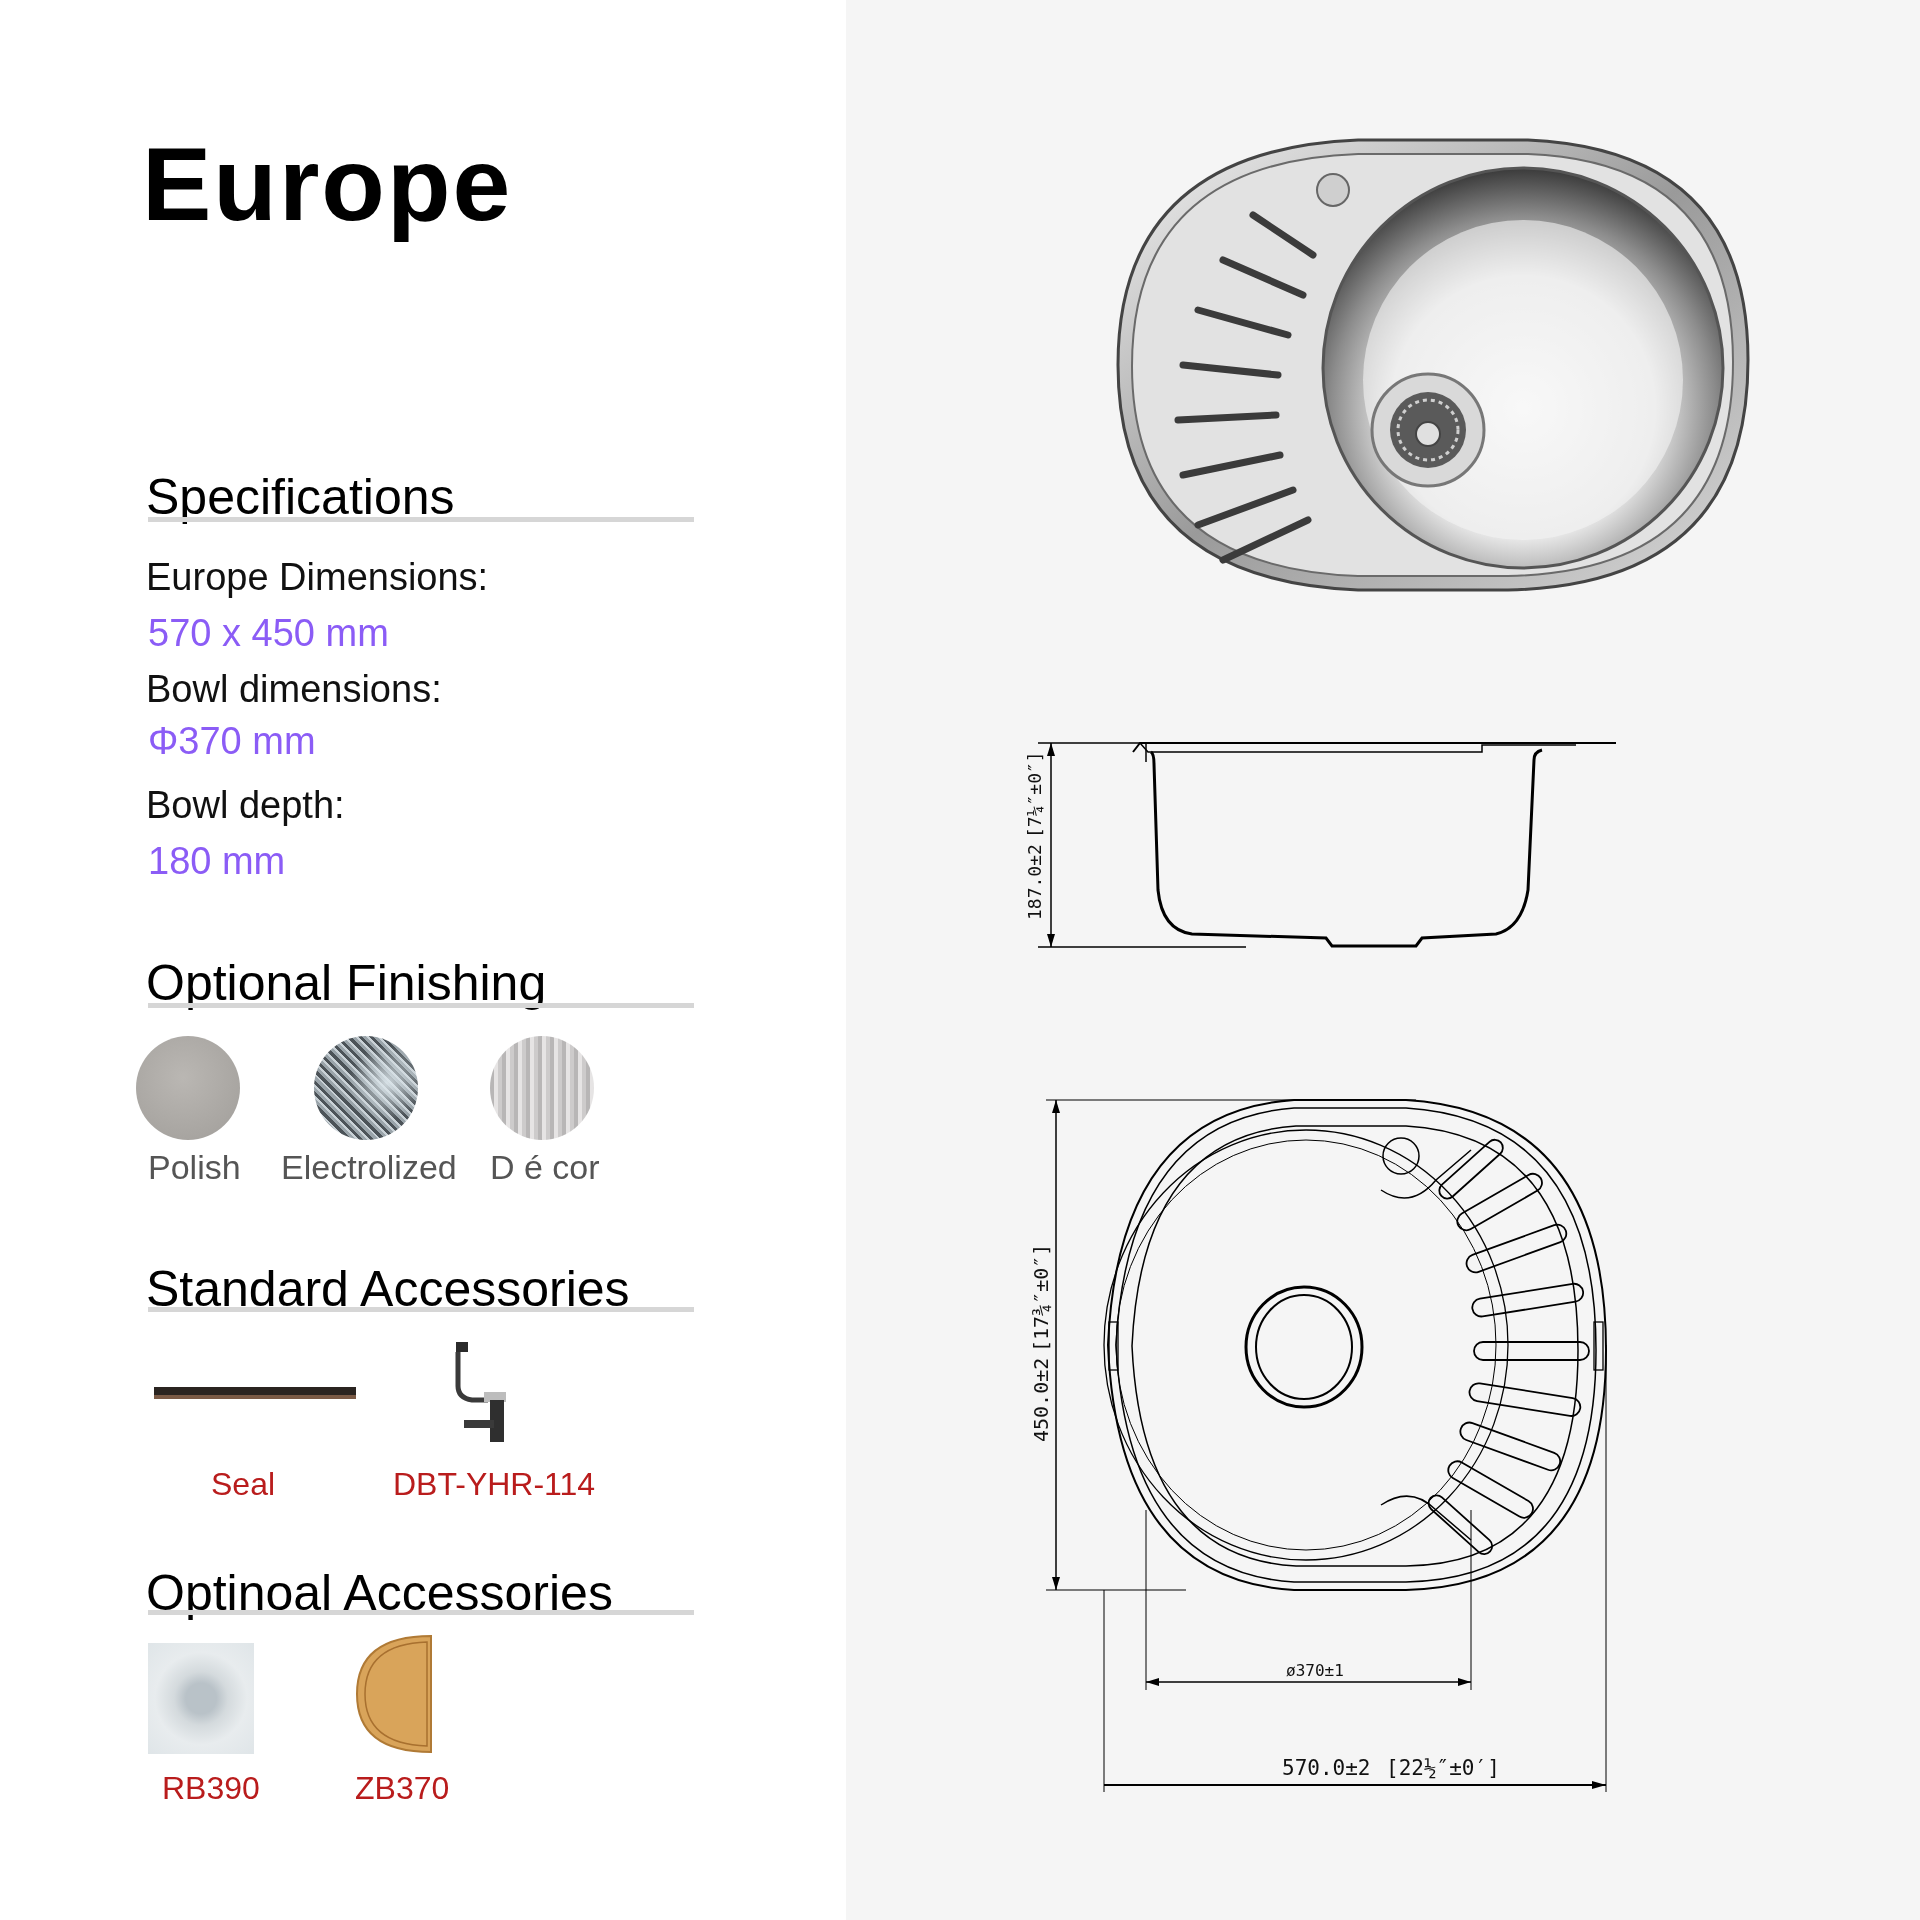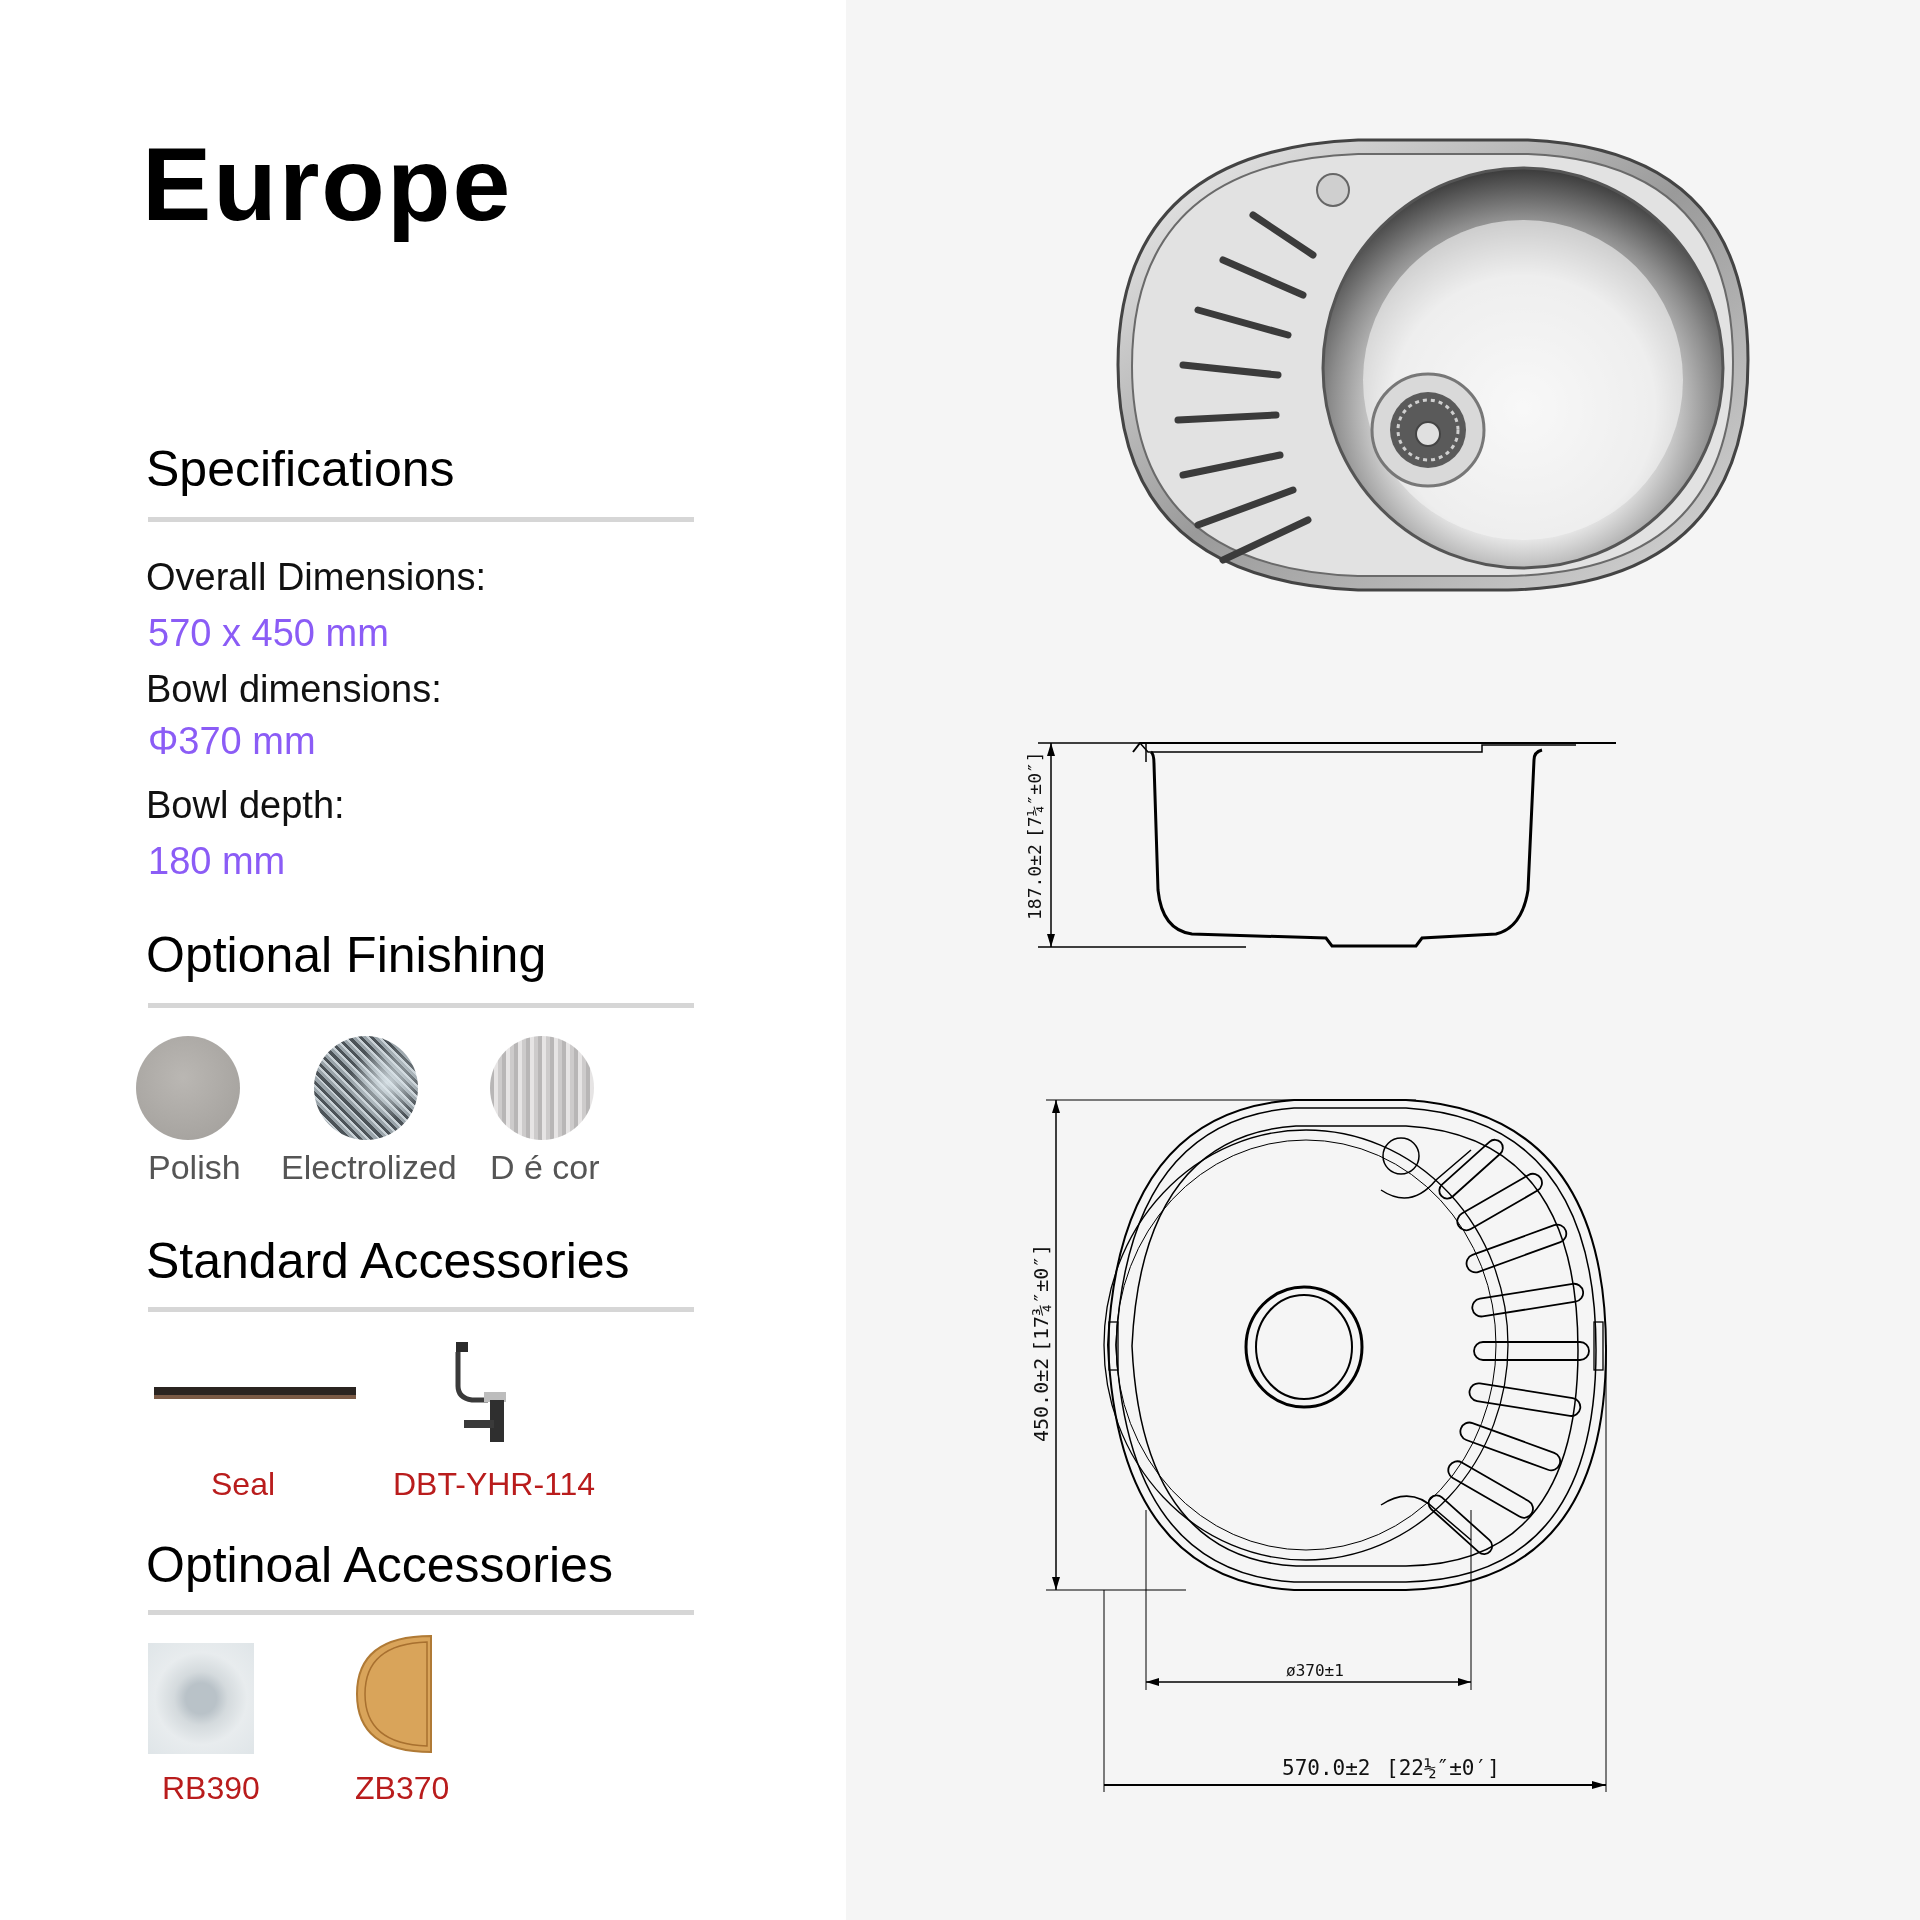--- a/index.html
+++ b/index.html
@@ -5,21 +5,21 @@
   * { box-sizing: border-box; margin: 0; padding: 0; }
   html, body { width: 1920px; height: 1920px; overflow: hidden; background: #ffffff; }
   body { position: relative; font-family: "Liberation Sans", "DejaVu Sans", sans-serif; color: #000; }
 
   .left-panel { position: absolute; left: 0; top: 0; width: 846px; height: 1920px; background: #ffffff; }
   .right-panel { position: absolute; left: 846px; top: 0; width: 1074px; height: 1920px; background: #f5f5f5; }
 
   .title { position: absolute; left: 142px; top: 132px; font-size: 104px; font-weight: 700; letter-spacing: 2px; line-height: 1; }
   .model { position: absolute; left: 146px; top: 256px; font-size: 80px; font-weight: 700; letter-spacing: 3px; line-height: 1; }
 
-  .section-head { position: absolute; left: 146px; font-size: 50px; font-weight: 400; line-height: 1; color: #000; }
+  .section-head { position: absolute; left: 146px; font-size: 50px; font-weight: 400; line-height: 1; color: #000; margin-top: 28px; }
   .rule { position: absolute; left: 148px; width: 546px; height: 5px; background: #d6d6d6; }
 
   .spec-label { position: absolute; left: 146px; font-size: 38px; color: #111; line-height: 1; }
   .spec-value { position: absolute; left: 148px; font-size: 38px; color: #8b5cf6; line-height: 1; }
 
   .swatch { position: absolute; width: 104px; height: 104px; border-radius: 50%; }
   .swatch.polish { left: 136px; top: 1036px; background: radial-gradient(circle at 45% 40%, #bab7b3, #a8a5a1 70%, #9e9b97); }
   .swatch.electro { left: 314px; top: 1036px;
      background:
        radial-gradient(circle at 70% 45%, rgba(220,230,235,0.9), rgba(200,210,215,0) 40%),
@@ -47,21 +47,21 @@
 </style>
 </head>
 <body>
 
 <div class="left-panel">
   <div class="title">Europe</div>
 
   <div class="section-head" style="top:444px;">Specifications</div>
   <div class="rule" style="top:517px;"></div>
 
-  <div class="spec-label" style="top:558px;">Overall Dimensions:</div>
+  <div class="spec-label" style="top:558px;">Europe Dimensions:</div>
   <div class="spec-value" style="top:614px;">570 x 450 mm</div>
   <div class="spec-label" style="top:670px;">Bowl dimensions:</div>
   <div class="spec-value" style="top:722px;">Φ370 mm</div>
   <div class="spec-label" style="top:786px;">Bowl depth:</div>
   <div class="spec-value" style="top:842px;">180 mm</div>
 
   <div class="section-head" style="top:930px;">Optional Finishing</div>
   <div class="rule" style="top:1003px;"></div>
 
   <div class="swatch polish"></div>

